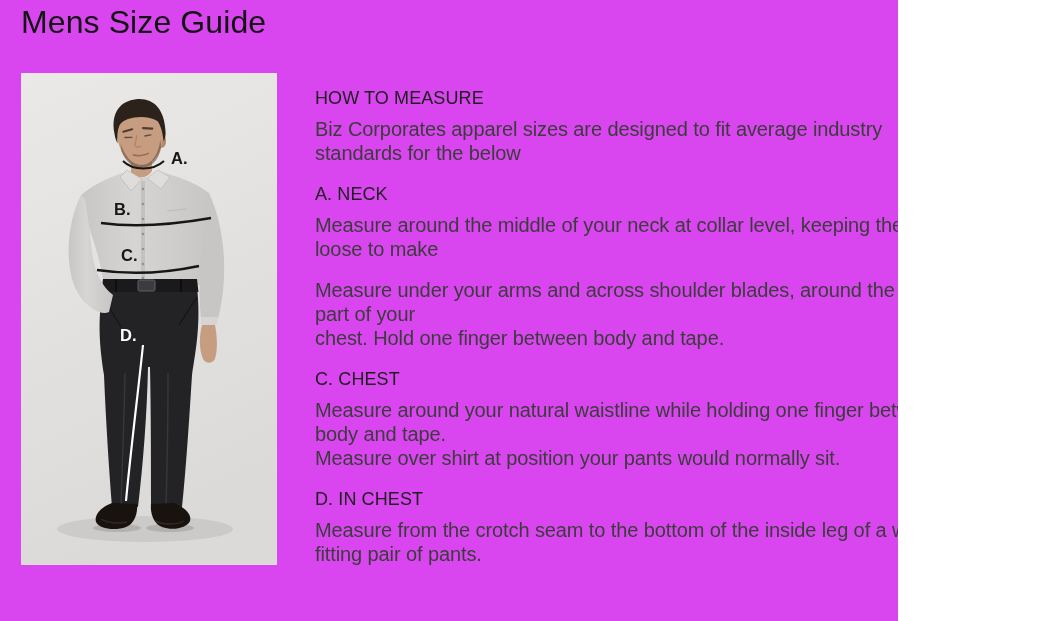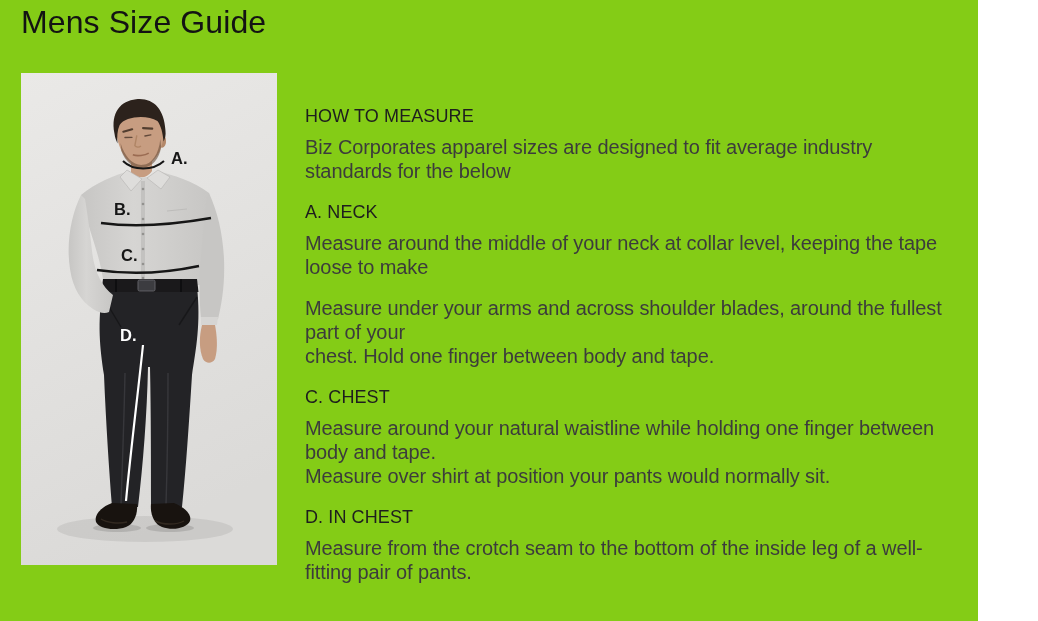--- a/index.html
+++ b/index.html
@@ -1,22 +1,22 @@
 <!DOCTYPE html>
 <html><head>
 <meta charset="utf-8">
 <style>
   * { box-sizing: border-box; }
   html, body { margin: 0; padding: 0; background: #ffffff; }
   body { font-family: "Liberation Sans", sans-serif; }
   .page {
     position: relative;
-    width: 978px;
+    width: 898px;
     height: 621px;
-    background: #84cc16;
+    background: #d946ef;
     overflow: hidden;
     padding-left: 23px;
   }
   .page-title {
     position: absolute;
     left: 21px;
     top: 2px;
     margin: 0;
     font-size: 32px;
     line-height: 40px;
@@ -27,24 +27,23 @@
   .photo {
     position: absolute;
     left: 21px;
     top: 73px;
     width: 256px;
     height: 492px;
   }
   .photo svg { display: block; }
   .sections {
     position: absolute;
-    left: 305px;
+    left: 315px;
     top: 86px;
     width: 648px;
-    margin-top: 18px;
   }
   .sections h2 {
     margin: 0 0 7px 0;
     font-size: 18px;
     line-height: 24px;
     font-weight: 400;
     letter-spacing: 0.1px;
     color: #1e1e1e;
   }
   .sections p {

